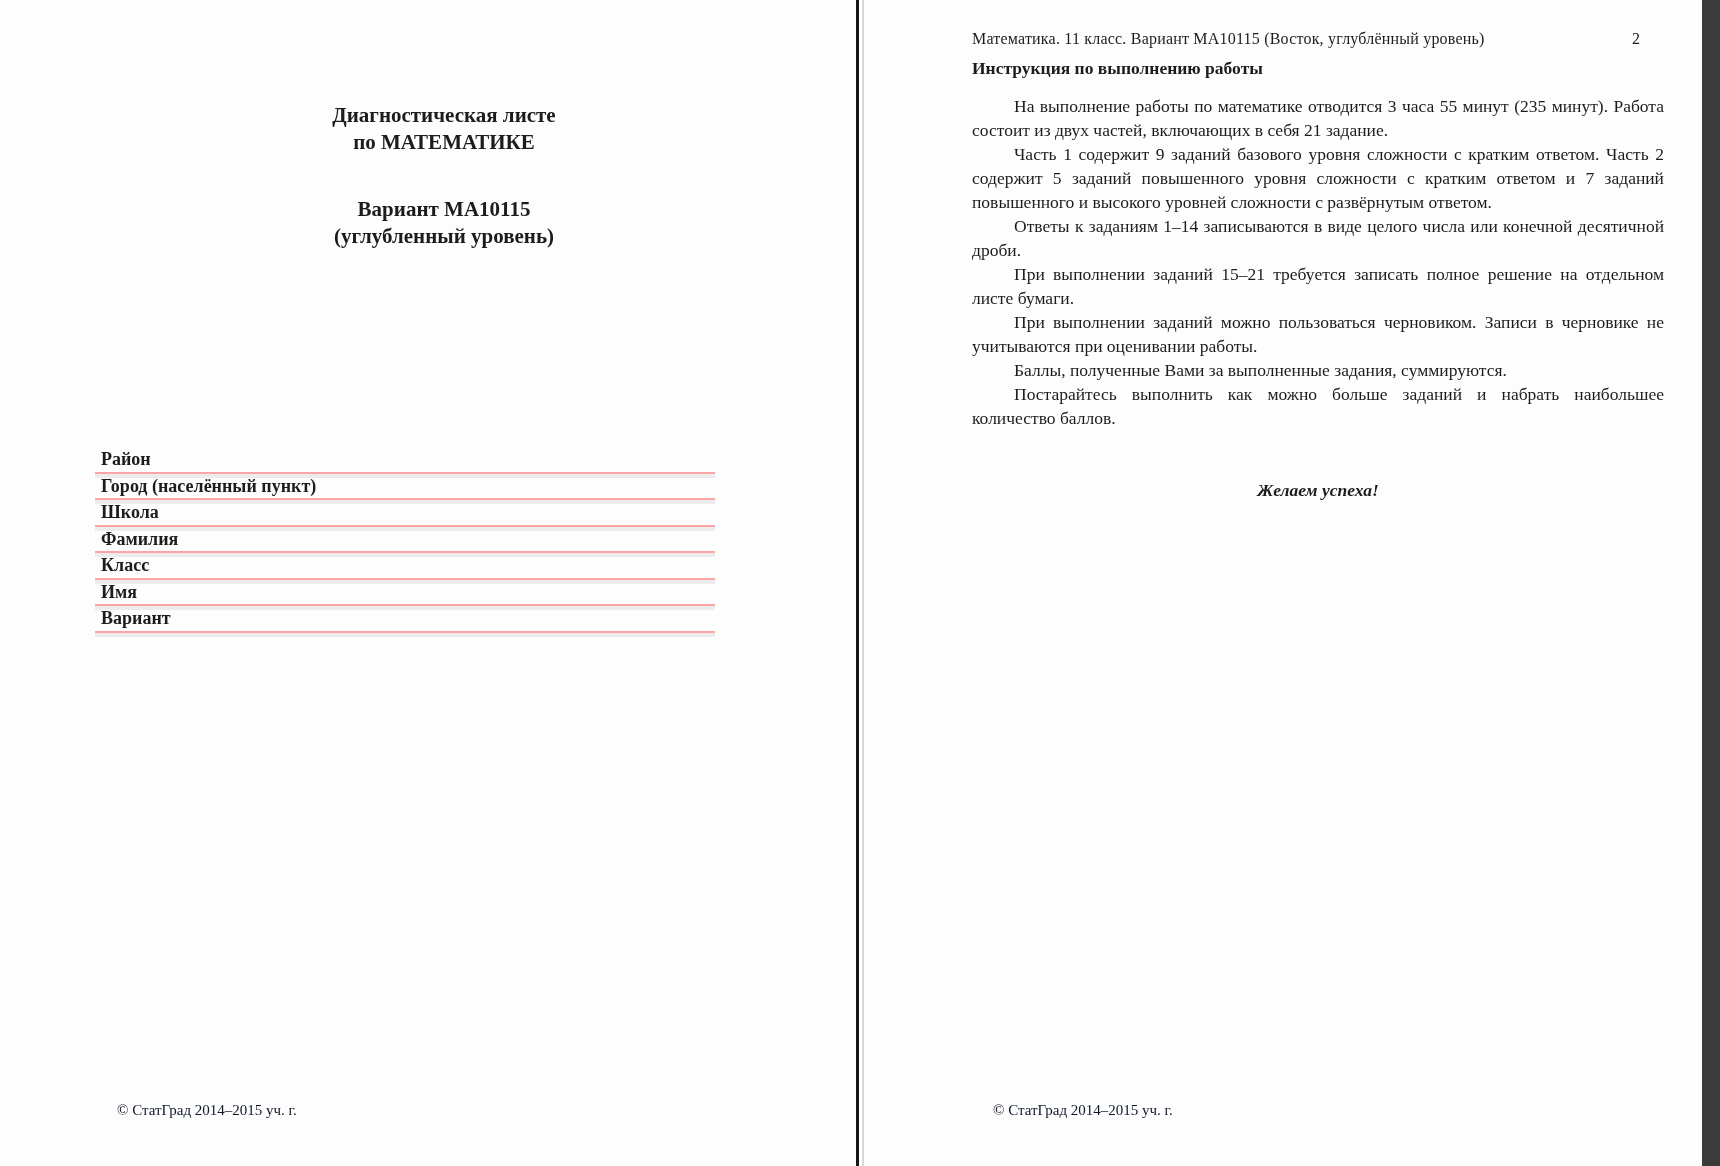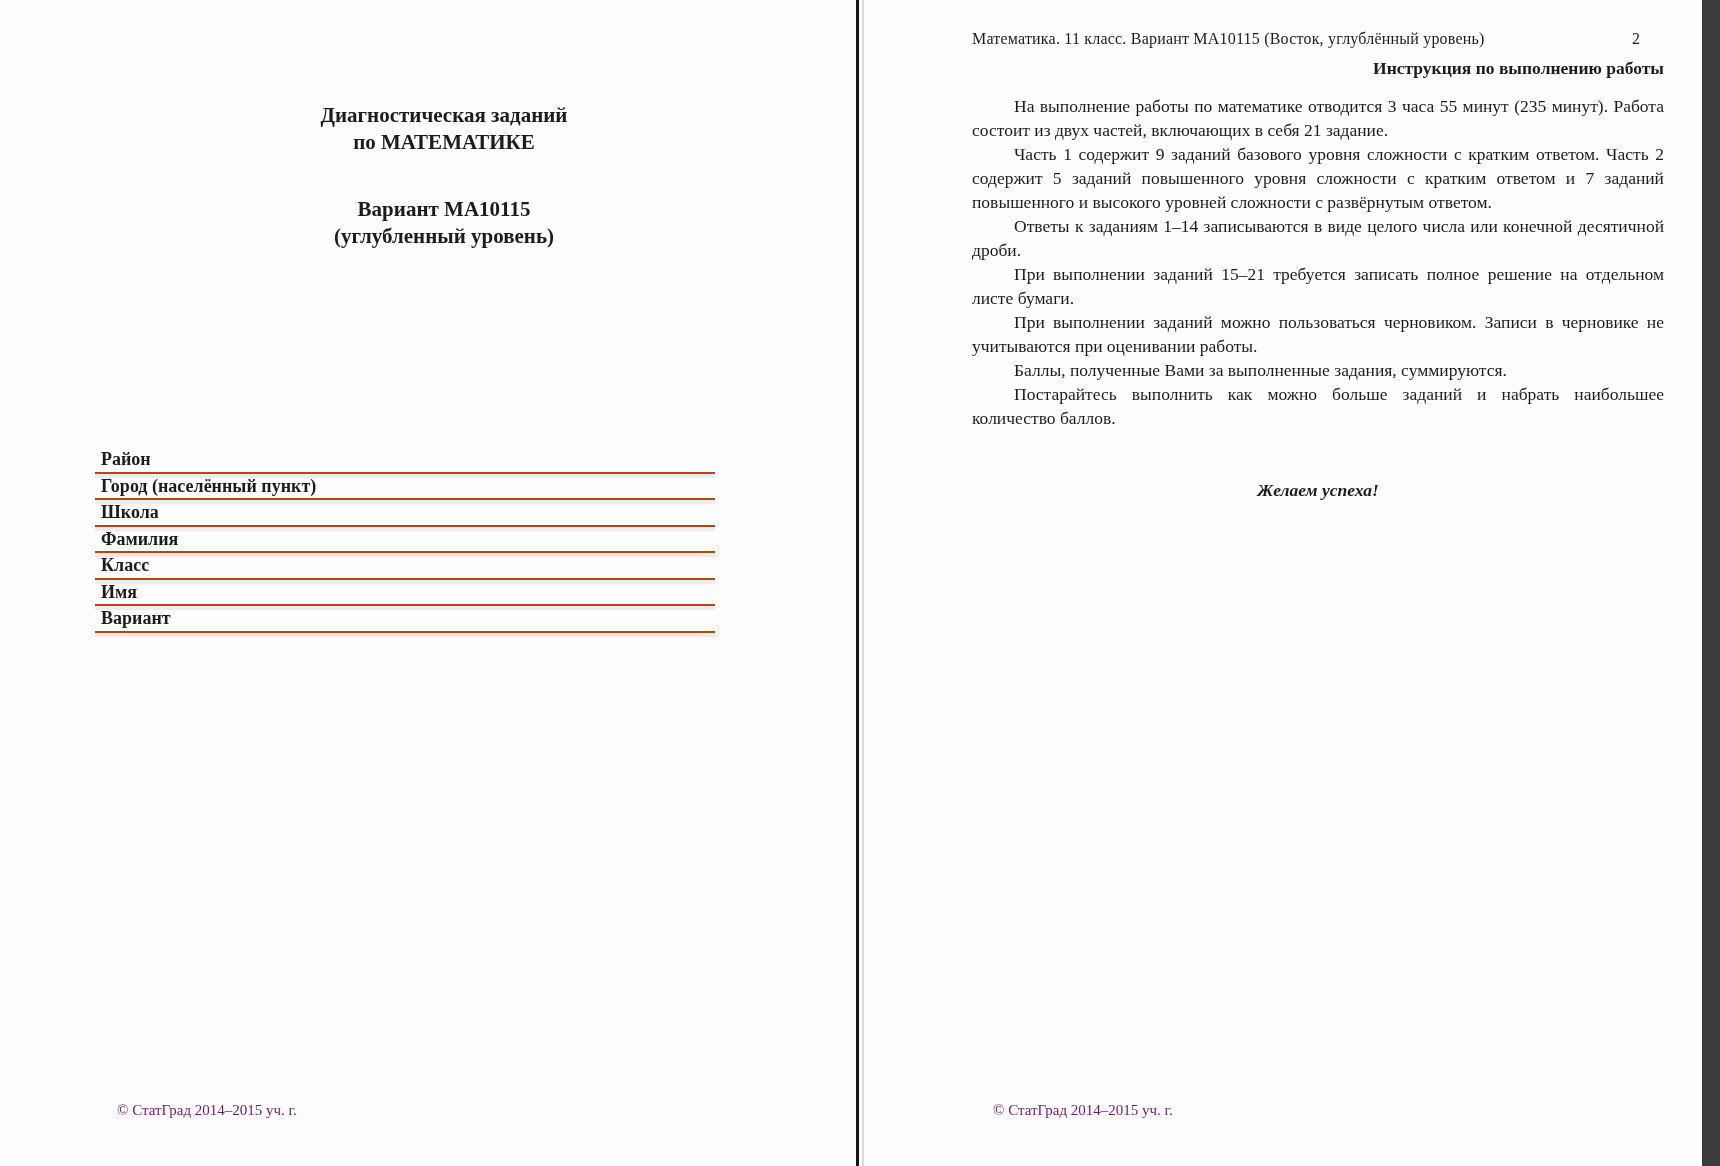--- a/index.html
+++ b/index.html
@@ -26,62 +26,62 @@
     position: absolute; left: 144px; top: 102px; width: 600px;
     text-align: center; font-weight: bold;
     font-size: 21px; line-height: 27px;
   }
   .spacer-a { height: 22px; }
   .spacer-b { height: 18px; }
 
   .form-block { position: absolute; left: 95px; top: 447px; width: 620px; }
   .form-row {
     height: 26.5px;
-    border-bottom: 2px solid #c2410c;
+    border-bottom: 2px solid #fca5a5;
     box-shadow: 0 4px 0 0 #ececec;
   }
   .form-row .label {
     display: inline-block;
     padding-left: 6px;
     font-weight: bold;
     font-size: 18px;
     line-height: 24px;
   }
 
-  .copyright { position: absolute; font-size: 15px; color: #701a75; }
+  .copyright { position: absolute; font-size: 15px; color: #0f172a; }
   #copyLeft  { left: 117px; top: 1102px; }
   #copyRight { left: 129px; top: 1102px; }
 
   
   .pr-header {
     position: absolute; left: 108px; top: 30px; width: 640px;
     font-size: 16px; letter-spacing: 0.2px; white-space: nowrap;
   }
   .pr-pagenum { position: absolute; left: 768px; top: 30px; font-size: 16px; }
   .pr-title {
     position: absolute; left: 108px; top: 58px; width: 692px;
-    text-align: right; font-weight: bold; font-size: 17.5px;
+    text-align: left; font-weight: bold; font-size: 17.5px;
   }
   .pr-body {
     position: absolute; left: 108px; top: 94px; width: 692px;
     font-size: 17.5px; line-height: 24px; text-align: justify;
   }
   .pr-body p { margin: 0; text-indent: 42px; }
   .pr-wish {
     position: absolute; left: 108px; top: 480px; width: 692px;
     text-align: center; font-weight: bold; font-style: italic; font-size: 17.5px;
   }
 </style>
 </head>
 <body>
 
 <div class="page" id="pageLeft">
 
   <div class="title-block">
-    <div>Диагностическая заданий</div>
+    <div>Диагностическая листе</div>
     <div>по МАТЕМАТИКЕ</div>
     <div class="spacer-a"></div>
     <div class="spacer-b"></div>
     <div>Вариант МА10115</div>
     <div>(углубленный уровень)</div>
   </div>
 
   <div class="form-block">
     <div class="form-row">
       <span class="label">Район</span>

